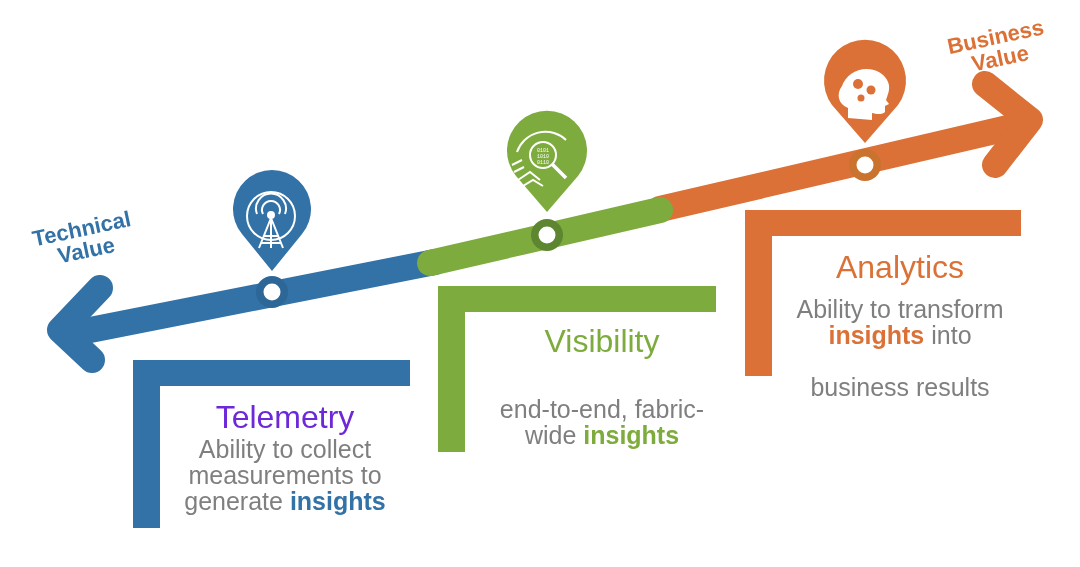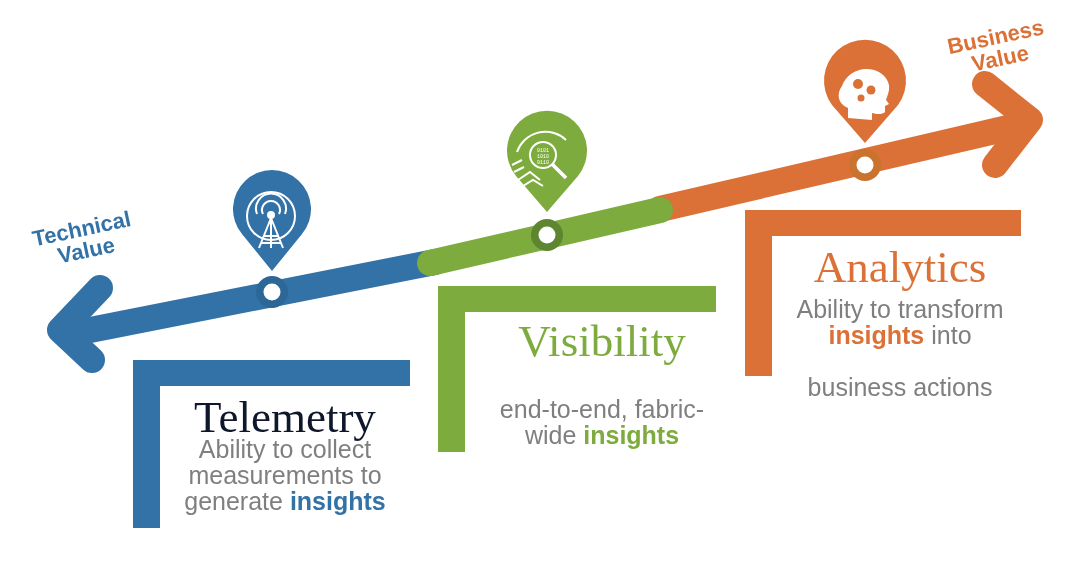--- a/index.html
+++ b/index.html
@@ -1,19 +1,19 @@
 <!DOCTYPE html>
 <html><head>
   <meta charset="utf-8">
   <style>
     html, body { margin: 0; padding: 0; background: #ffffff; }
     body { width: 1080px; height: 567px; position: relative; overflow: hidden; font-family: "Liberation Sans", sans-serif; }
     #diagram { position: absolute; left: 0; top: 0; }
     .stage-box { position: absolute; text-align: center; }
-    .stage-title { font-size: 45px; line-height: 38px; display: block; font-family: Liberation Serif, serif; }
+    .stage-title { font-size: 32px; line-height: 38px; display: block; }
     .stage-desc { font-size: 25px; line-height: 26px; color: #7f7f7f; display: block; margin-top: 10px; }
     .kw { font-weight: bold; }
     .axis-label { position: absolute; font-weight: bold; font-size: 22px; line-height: 22px; text-align: center; transform-origin: center center; }
     .axis-label span { display: block; }
   </style>
 </head>
 <body>
 
 <svg id="diagram" width="1080" height="567" viewBox="0 0 1080 567">
 
@@ -83,21 +83,21 @@
 <div class="axis-label" style="left:14px; top:218px; width:140px; color:#3372a7; transform: rotate(-12deg);">
   <span>Technical</span>
   <span>Value</span>
 </div>
 <div class="axis-label" style="left:928px; top:26px; width:140px; color:#db7136; transform: rotate(-12deg);">
   <span>Business</span>
   <span>Value</span>
 </div>
 
 <div class="stage-box" style="left:170px; top:398px; width:230px;">
-  <span class="stage-title" style="color:#0f172a;">Telemetry</span>
+  <span class="stage-title" style="color:#6d28d9;">Telemetry</span>
   <span class="stage-desc" style="margin-top:0;">
     <span>Ability to collect</span><br>
     <span>measurements to</span><br>
     <span>generate </span><span class="kw" style="color:#3372a7;">insights</span>
   </span>
 </div>
 
 <div class="stage-box" style="left:482px; top:322px; width:240px;">
   <span class="stage-title" style="color:#7eab3d;">Visibility</span>
   <span class="stage-desc">
@@ -106,15 +106,15 @@
     <span>wide </span><span class="kw" style="color:#7eab3d;">insights</span>
   </span>
 </div>
 
 <div class="stage-box" style="left:780px; top:248px; width:240px;">
   <span class="stage-title" style="color:#db7136;">Analytics</span>
   <span class="stage-desc">
     <span>Ability to transform</span><br>
     <span class="kw" style="color:#db7136;">insights</span><span> into</span><br>
     <br>
-    <span>business actions</span>
+    <span>business results</span>
   </span>
 </div>
 
 </body></html>

